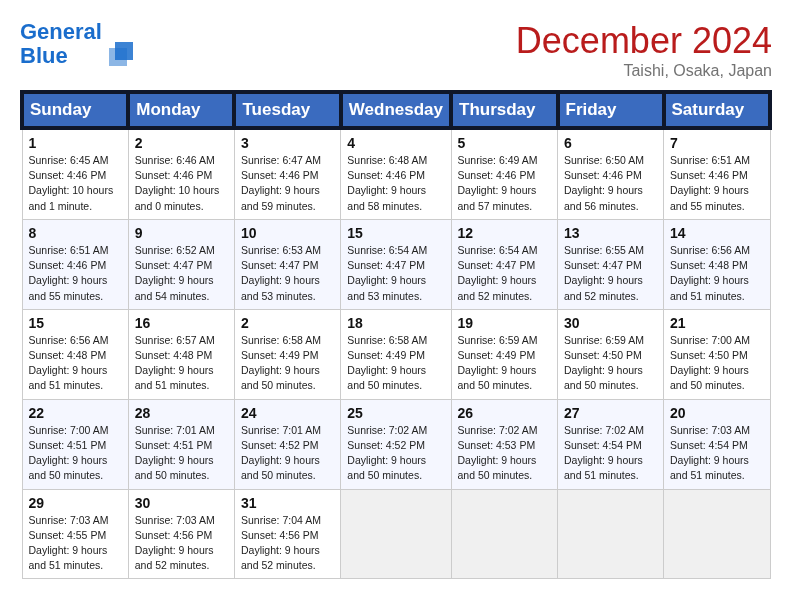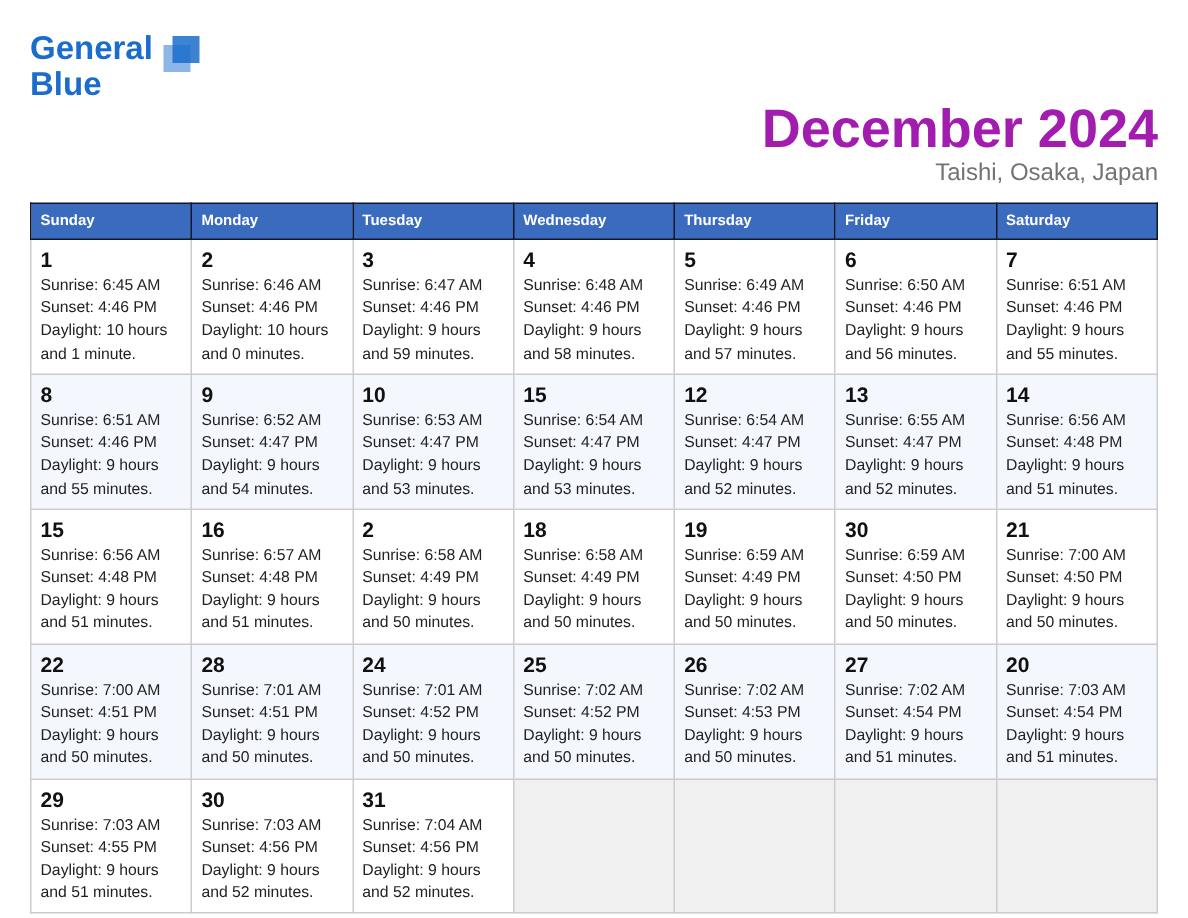--- a/index.html
+++ b/index.html
@@ -11,21 +11,21 @@
       padding: 20px;
     }
     .header {
       display: flex;
       justify-content: space-between;
       align-items: flex-start;
       margin-bottom: 10px;
     }
     .logo {
       display: flex;
-      align-items: flex-start;
+      align-items: flex-end;
     }
     .logo-text {
       font-size: 22px;
       font-weight: bold;
       color: #333;
       line-height: 1.1;
     }
     .logo-text span {
       color: #1a6dcc;
     }
@@ -33,41 +33,40 @@
       width: 30px;
       height: 30px;
       margin-left: 3px;
       position: relative;
     }
     .title-block {
       text-align: right;
     }
     .month-title {
       font-size: 36px;
-      font-weight: bold;
-      color: #a21caf;
-      margin-top: 45px;
+      font-weight: normal;
+      color: #b91c1c;
     }
     .location {
       font-size: 16px;
       color: #737373;
     }
     table {
       width: 100%;
       border-collapse: collapse;
       font-size: 11px;
     }
     thead tr th {
       background-color: #3a6bbf;
       color: #fff;
       text-align: left;
       padding: 6px 6px;
-      font-size: 10px;
+      font-size: 17px;
       font-weight: bold;
-      border: 1px solid #0f172a;
+      border: 4px solid #0f172a;
     }
     tbody tr td {
       vertical-align: top;
       padding: 5px 6px;
       border: 1px solid #ccc;
       min-height: 80px;
       width: 14.28%;
       background: #fff;
     }
     tbody tr:nth-child(even) td {

